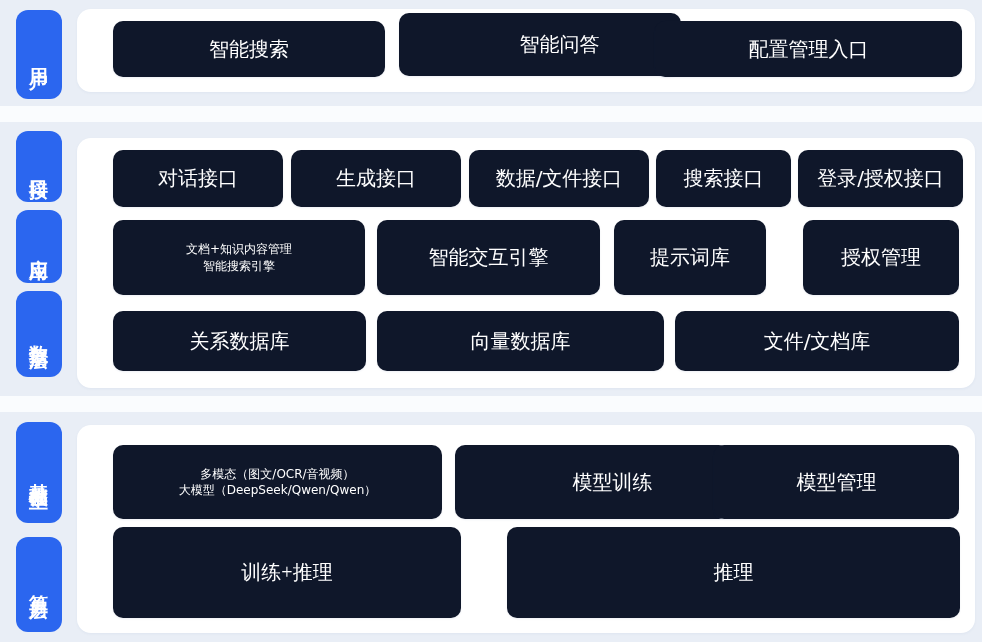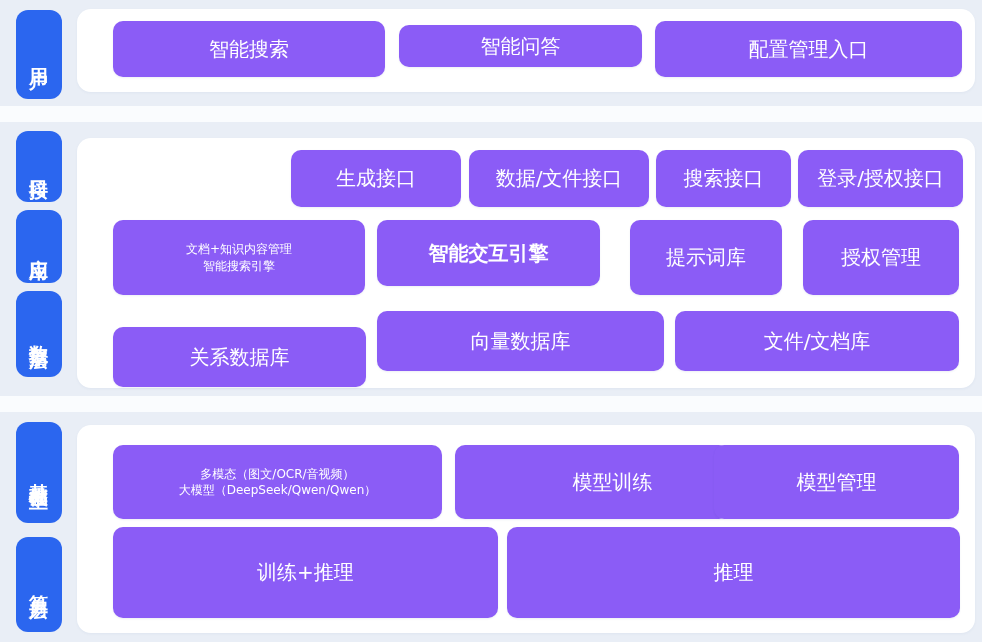--- a/index.html
+++ b/index.html
@@ -13,79 +13,80 @@
     position:absolute;background:#ffffff;border-radius:14px;
     box-shadow:0 1px 3px rgba(40,70,130,0.05);
   }
   .vlabel{
     position:absolute;background:#2b66ef;border-radius:12px;color:#ffffff;
     display:flex;align-items:center;justify-content:center;
     writing-mode:vertical-rl;text-orientation:upright;
     font-size:19px;font-weight:700;letter-spacing:3px;line-height:1;
   }
   .btn{
-    position:absolute;background:#8b5cf6;border-radius:10px;color:#ffffff;
+    position:absolute;background:#0f172a;border-radius:10px;color:#ffffff;
     display:flex;align-items:center;justify-content:center;
     font-size:20px;text-align:center;white-space:pre-line;line-height:1.35;
     box-shadow:0 1px 2px rgba(40,70,130,0.08);
   }
   .btn.two-line{font-size:12px;}
 </style>
 </head>
 <body>
 
 <div class="sep" style="top:106px;height:16px;"></div>
 <div class="sep" style="top:396px;height:16px;"></div>
 
 <div class="vlabel" style="left:16px;top:10px;width:46px;height:89px;">
   <span>用户</span>
 </div>
 <div class="card" style="left:77px;top:9px;width:898px;height:83px;">
   <div class="btn" style="left:36px;top:12px;width:272px;height:56px;">智能搜索</div>
-  <div class="btn" style="left:322px;top:16px;width:243px;height:42px;">智能问答</div>
+  <div class="btn" style="left:322px;top:4px;width:243px;height:63px;padding-left:39px;">智能问答</div>
   <div class="btn" style="left:578px;top:12px;width:307px;height:56px;">配置管理入口</div>
 </div>
 
 <div class="vlabel" style="left:16px;top:131px;width:46px;height:71px;">
   <span>接口</span>
 </div>
 <div class="vlabel" style="left:16px;top:210px;width:46px;height:73px;">
   <span>应用</span>
 </div>
 <div class="vlabel" style="left:16px;top:291px;width:46px;height:86px;">
   <span>数据层</span>
 </div>
 
 <div class="card" style="left:77px;top:138px;width:898px;height:250px;">
 
+  <div class="btn" style="left:36px;top:12px;width:170px;height:57px;">对话接口</div>
   <div class="btn" style="left:392px;top:12px;width:180px;height:57px;">数据/文件接口</div>
   <div class="btn" style="left:214px;top:12px;width:170px;height:57px;">生成接口</div>
   <div class="btn" style="left:579px;top:12px;width:135px;height:57px;">搜索接口</div>
   <div class="btn" style="left:721px;top:12px;width:165px;height:57px;">登录/授权接口</div>
 
   <div class="btn two-line" style="left:36px;top:82px;width:252px;height:75px;">文档+知识内容管理
 智能搜索引擎</div>
-  <div class="btn" style="left:300px;top:82px;width:223px;height:66px;font-weight:bold;">智能交互引擎</div>
-  <div class="btn" style="left:553px;top:82px;width:152px;height:75px;">提示词库</div>
+  <div class="btn" style="left:300px;top:82px;width:223px;height:75px;">智能交互引擎</div>
+  <div class="btn" style="left:537px;top:82px;width:152px;height:75px;">提示词库</div>
   <div class="btn" style="left:726px;top:82px;width:156px;height:75px;">授权管理</div>
 
-  <div class="btn" style="left:36px;top:173px;width:253px;height:60px;margin-top:16px;">关系数据库</div>
+  <div class="btn" style="left:36px;top:173px;width:253px;height:60px;">关系数据库</div>
   <div class="btn" style="left:300px;top:173px;width:287px;height:60px;">向量数据库</div>
   <div class="btn" style="left:598px;top:173px;width:284px;height:60px;">文件/文档库</div>
 </div>
 
 <div class="vlabel" style="left:16px;top:422px;width:46px;height:101px;">
   <span>基础模型</span>
 </div>
 <div class="vlabel" style="left:16px;top:537px;width:46px;height:95px;">
   <span>算力层</span>
 </div>
 
 <div class="card" style="left:77px;top:425px;width:898px;height:208px;">
 
   <div class="btn two-line" style="left:36px;top:20px;width:329px;height:74px;">多模态（图文/OCR/音视频）
 大模型（DeepSeek/Qwen/Qwen）</div>
   <div class="btn" style="left:378px;top:20px;width:233px;height:74px;padding-left:41px;">模型训练</div>
   <div class="btn" style="left:637px;top:20px;width:245px;height:74px;">模型管理</div>
 
-  <div class="btn" style="left:36px;top:102px;width:385px;height:91px;">训练+推理</div>
+  <div class="btn" style="left:36px;top:102px;width:348px;height:91px;font-family:Liberation Serif, serif;">训练+推理</div>
   <div class="btn" style="left:430px;top:102px;width:453px;height:91px;">推理</div>
 </div>
 
 </body></html>

